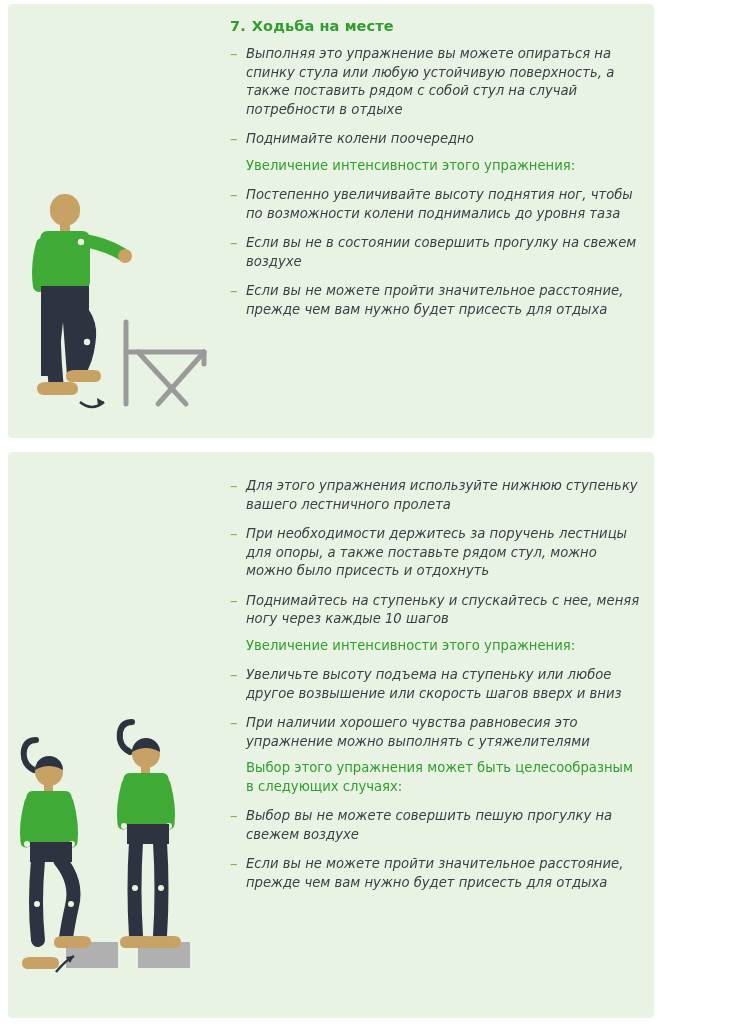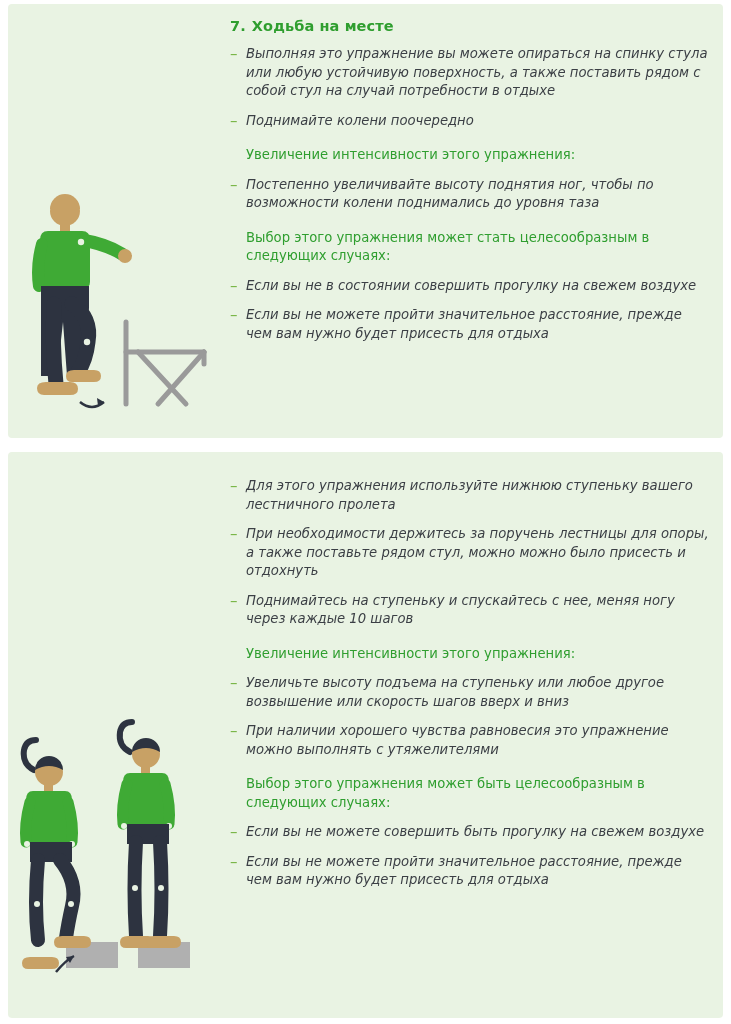--- a/index.html
+++ b/index.html
@@ -16,21 +16,21 @@
   }
   .page {
     width: 731px;
     height: 1024px;
     position: relative;
     background: #ffffff;
   }
   .card {
     position: absolute;
     left: 8px;
-    width: 715px;
+    width: 646px;
     background: #e9f3e3;
     border-radius: 4px;
     box-sizing: border-box;
   }
   .card-1 { top: 4px; height: 434px; }
   .card-2 { top: 452px; height: 566px; }
 
   .col-figure {
     position: absolute;
     left: 0;
@@ -72,21 +72,21 @@
     color: #3b3f45;
     font-size: 13.2px;
     line-height: 18.5px;
     flex: 1;
     font-style: italic;
   }
   .green-note {
     color: #2f9e2f;
     font-size: 13.2px;
     line-height: 18.5px;
-    margin-top: 16px;
+    margin-top: 8px;
     margin-left: 16px;
   }
 
   svg { display: block; }
 </style>
 </head>
 <body>
 
 <div class="page">
 
@@ -154,21 +154,20 @@
         <div class="body-text">Поднимайте колени поочередно</div>
       </div>
 
       <div class="green-note">Увеличение интенсивности этого упражнения:</div>
 
       <div class="bullet-row">
         <div class="dash">–</div>
         <div class="body-text">Постепенно увеличивайте высоту поднятия ног, чтобы по возможности колени поднимались до уровня таза</div>
       </div>
 
-      <div class="green-note">Выбор этого упражнения может стать целесообразным в следующих случаях:</div>
 
       <div class="bullet-row">
         <div class="dash">–</div>
         <div class="body-text">Если вы не в состоянии совершить прогулку на свежем воздухе</div>
       </div>
 
       <div class="bullet-row">
         <div class="dash">–</div>
         <div class="body-text">Если вы не можете пройти значительное расстояние, прежде чем вам нужно будет присесть для отдыха</div>
       </div>
@@ -259,21 +258,21 @@
 
       <div class="bullet-row">
         <div class="dash">–</div>
         <div class="body-text">При наличии хорошего чувства равновесия это упражнение можно выполнять с утяжелителями</div>
       </div>
 
       <div class="green-note">Выбор этого упражнения может быть целесообразным в следующих случаях:</div>
 
       <div class="bullet-row">
         <div class="dash">–</div>
-        <div class="body-text">Если вы не можете совершить быть прогулку на свежем воздухе</div>
+        <div class="body-text">Выбор вы не можете совершить пешую прогулку на свежем воздухе</div>
       </div>
 
       <div class="bullet-row">
         <div class="dash">–</div>
         <div class="body-text">Если вы не можете пройти значительное расстояние, прежде чем вам нужно будет присесть для отдыха</div>
       </div>
     </div>
   </div>
 
 </div>

